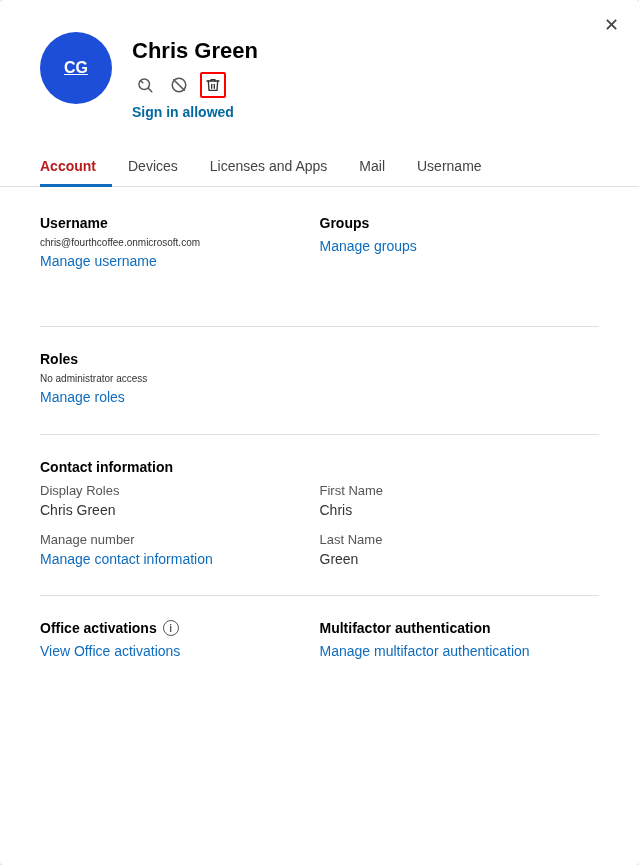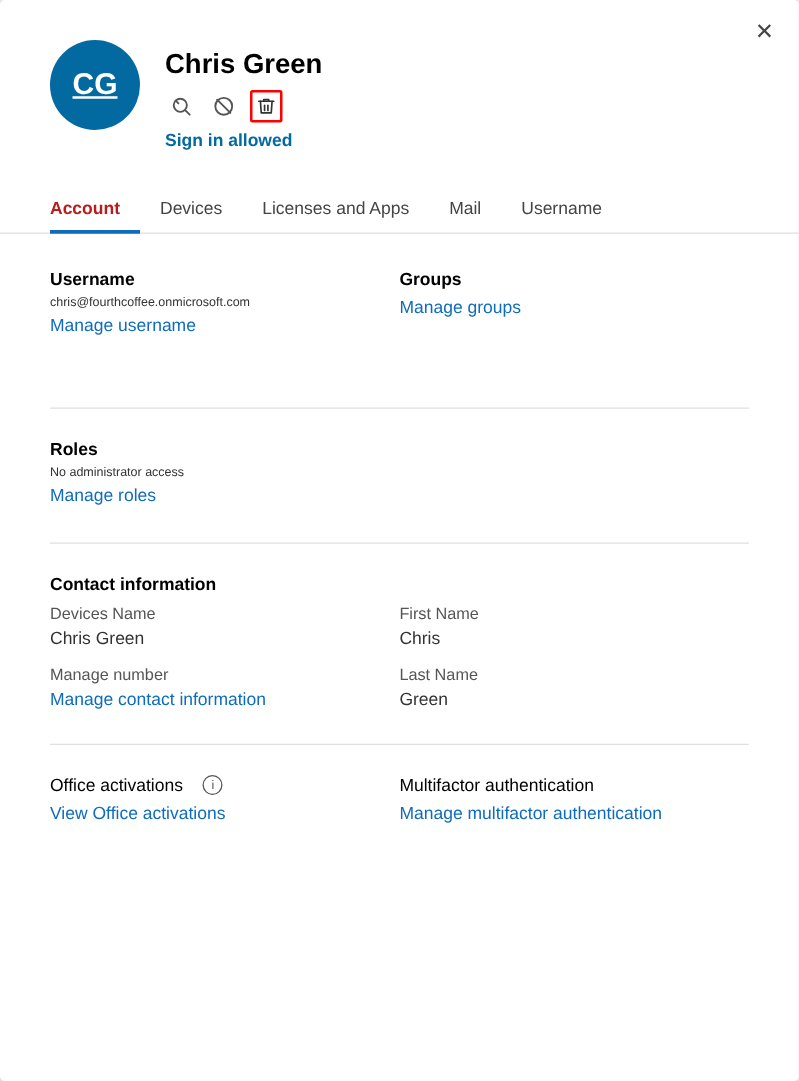--- a/index.html
+++ b/index.html
@@ -36,23 +36,23 @@
     .header {
       padding: 32px 40px 0 40px;
       display: flex;
       align-items: flex-start;
       gap: 20px;
     }
     .avatar {
       width: 72px;
       height: 72px;
       border-radius: 50%;
-      background: #0369a1;
+      background: #1d4ed8;
       color: white;
-      font-size: 24px;
+      font-size: 16px;
       font-weight: 600;
       display: flex;
       align-items: center;
       justify-content: center;
       flex-shrink: 0;
       text-decoration: underline;
     }
     .header-info {
       display: flex;
       flex-direction: column;
@@ -176,25 +176,25 @@
 
     
     .bottom-grid {
       display: grid;
       grid-template-columns: 1fr 1fr;
       gap: 0;
       margin-top: 8px;
     }
     .bottom-section-title {
       font-size: 14px;
-      font-weight: 400;
+      font-weight: 700;
       color: #000;
       display: flex;
       align-items: center;
-      gap: 16px;
+      gap: 6px;
       margin-bottom: 6px;
     }
     .info-circle {
       width: 16px;
       height: 16px;
       border-radius: 50%;
       border: 1.5px solid #555;
       display: inline-flex;
       align-items: center;
       justify-content: center;
@@ -277,21 +277,21 @@
       <div class="section-value">No administrator access</div>
       <a class="section-link">Manage roles</a>
     </div>
 
     <div class="divider"></div>
 
     <div class="contact-section">
       <div class="section-title">Contact information</div>
       <div class="contact-grid">
         <div class="contact-col">
-          <div class="field-label">Devices Name</div>
+          <div class="field-label">Display Roles</div>
           <div class="field-value">Chris Green</div>
           <div class="field-label">Manage number</div>
           <a class="section-link">Manage contact information</a>
         </div>
         <div class="contact-col">
           <div class="field-label">First Name</div>
           <div class="field-value">Chris</div>
           <div class="field-label">Last Name</div>
           <div class="field-value">Green</div>
         </div>

